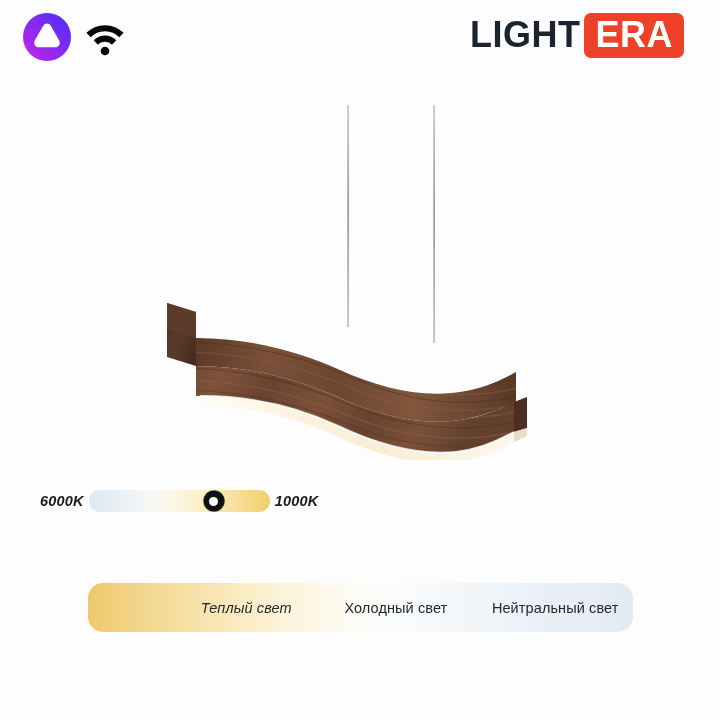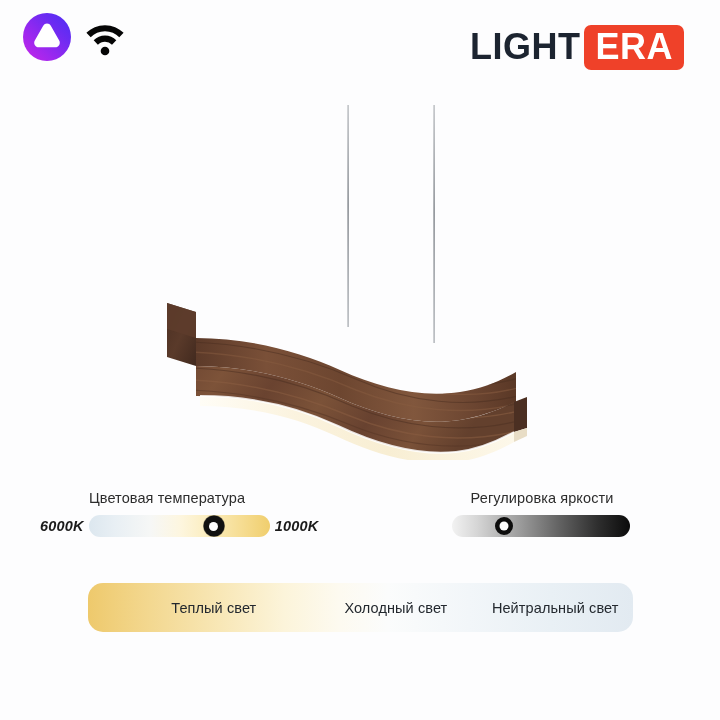--- a/index.html
+++ b/index.html
@@ -37,21 +37,21 @@
   }
   .wifi-icon {
     width: 46px;
     height: 40px;
     display: block;
   }
 
   .brand-logo {
     position: absolute;
     right: 36px;
-    top: 26px;
+    top: 14px;
     display: flex;
     align-items: center;
     height: 42px;
   }
   .brand-light {
     font-family: "Liberation Sans", "DejaVu Sans", sans-serif;
     font-size: 36px;
     font-weight: 700;
     letter-spacing: 0.5px;
     color: #1c2430;
@@ -193,21 +193,21 @@
     background: transparent;
     border: 0;
     padding: 0;
   }
   .mode-seg .mode-label {
     font-size: 14.5px;
     color: #23282e;
     letter-spacing: 0.1px;
     white-space: nowrap;
   }
-  .seg-warm    { justify-content: center; padding-left: 48px; }
+  .seg-warm    { justify-content: flex-end; padding-left: 48px; font-style: italic; }
   .seg-neutral { justify-content: center; }
   .seg-cool    { justify-content: flex-end; padding-right: 30px; }
 </style>
 </head>
 <body>
 
 <div id="page">
 
   <div class="header-icons">
 
@@ -360,38 +360,29 @@
       </g>
 
       <g>
         <path d="M514 322 L527 317 L527 348 L514 352 Z" fill="#4b2f22"></path>
         <path d="M514 352 L527 348 L527 356 L514 362 Z" fill="#e8ddc6"></path>
       </g>
     </svg>
   </div>
 
   <div class="control-block ct-block">
-    <div class="control-title">Цветовая температура</div>
     <div class="slider-row">
       <span class="edge-label left">6000K</span>
       <div class="slider-track track-ct">
         <div class="knob knob-ct" id="ct-knob" style="left: 69%;"></div>
       </div>
       <span class="edge-label right">1000K</span>
     </div>
   </div>
 
-  <div class="control-block br-block">
-    <div class="control-title">Регулировка яркости</div>
-    <div class="slider-row">
-      <div class="slider-track track-br">
-        <div class="knob knob-br" id="br-knob" style="left: 29%;"></div>
-      </div>
-    </div>
-  </div>
 
   <div class="mode-bar">
     <button class="mode-seg seg-warm">
       <span class="mode-label">Теплый свет</span>
     </button>
     <button class="mode-seg seg-cool">
       <span class="mode-label">Холодный свет</span>
     </button>
     <button class="mode-seg seg-neutral">
       <span class="mode-label">Нейтральный свет</span>

